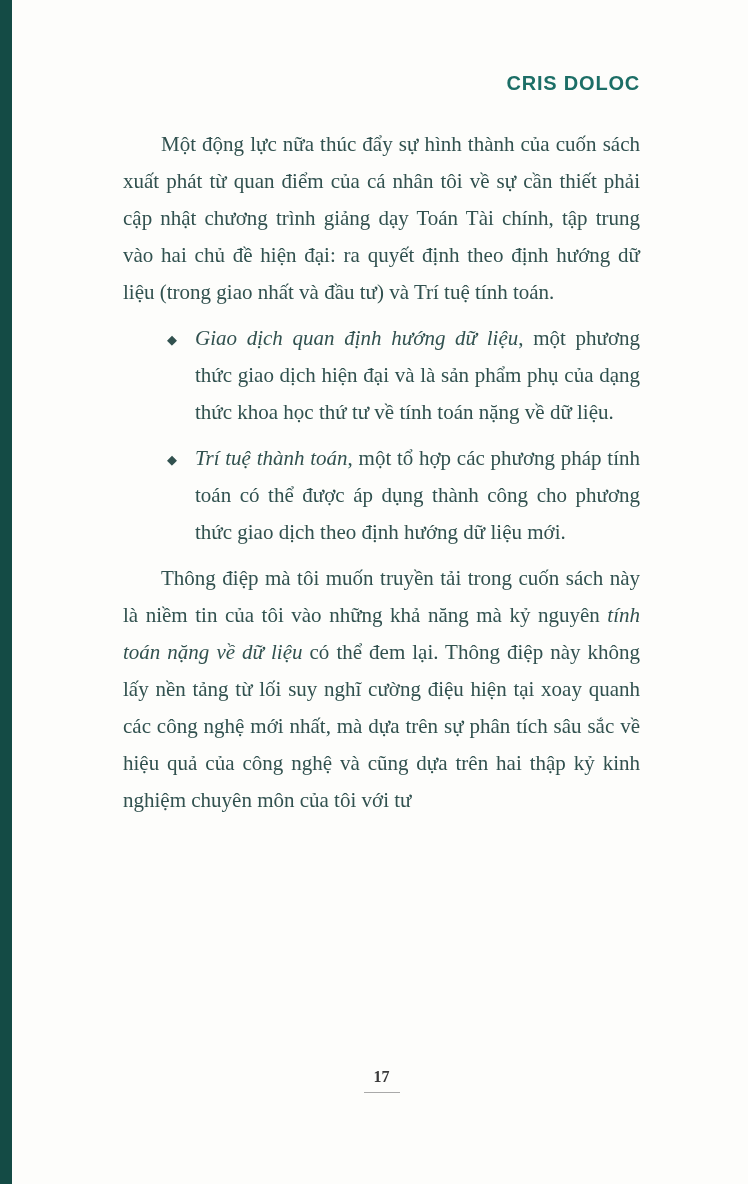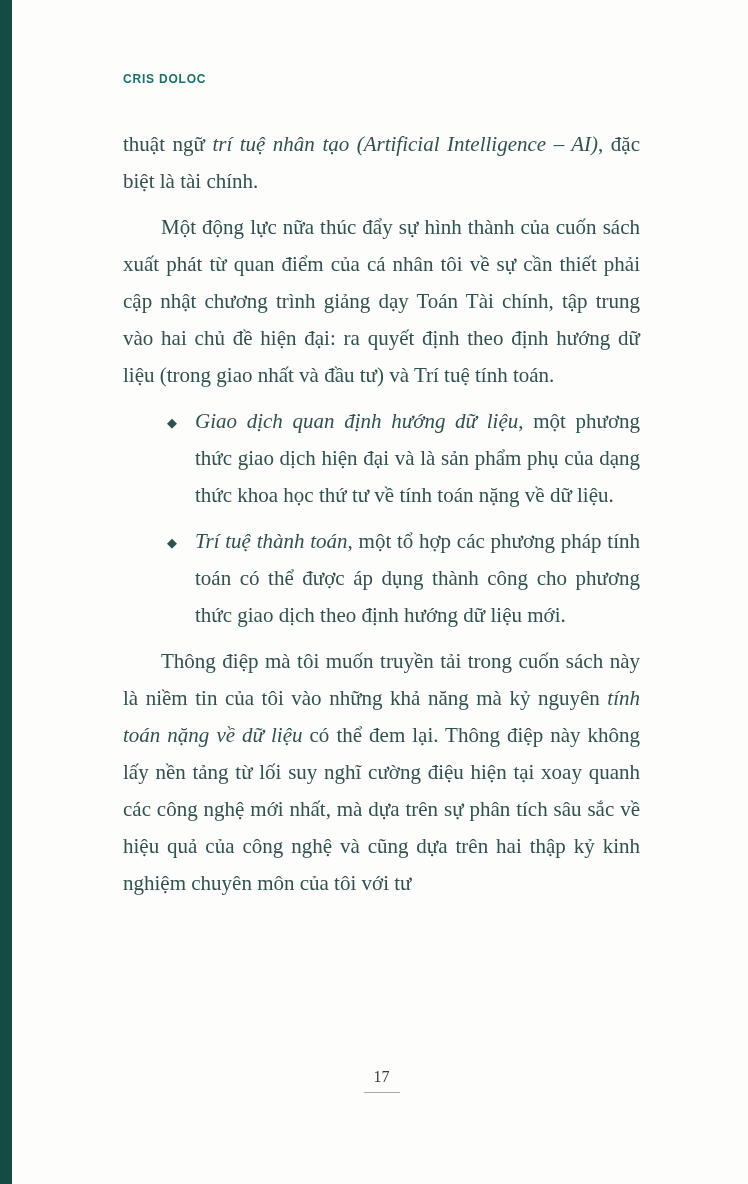--- a/index.html
+++ b/index.html
@@ -21,24 +21,24 @@
     top: 0;
     width: 12px;
     height: 100%;
     background: #144b45;
   }
   .page-header {
     position: absolute;
     top: 72px;
     left: 123px;
     width: 517px;
-    text-align: left;
+    text-align: right;
     font-family: "Liberation Sans", "DejaVu Sans", sans-serif;
     font-weight: bold;
-    font-size: 12px;
+    font-size: 20px;
     letter-spacing: 0.8px;
     color: #1c6e66;
   }
   .body-text {
     position: absolute;
     top: 126px;
     left: 123px;
     width: 517px;
     font-size: 21px;
     line-height: 37px;
@@ -78,21 +78,21 @@
   .page-footer {
     position: absolute;
     left: 123px;
     top: 1068px;
     width: 517px;
     text-align: center;
   }
   .page-number {
     display: inline-block;
     font-size: 16px;
-    font-weight: normal;
+    font-weight: bold;
     color: #3a3a3a;
     padding-bottom: 6px;
   }
   .footer-rule {
     width: 36px;
     height: 1px;
     background: #a9a9a9;
     margin: 0 auto;
   }
 </style>
@@ -102,21 +102,20 @@
 <div class="page">
 
   <div class="spine-bar"></div>
 
   <header class="page-header">
     <span>CRIS DOLOC</span>
   </header>
 
   <main class="body-text">
 
-    <p class="para no-indent"><span>thuật ngữ </span><em>trí tuệ nhân tạo (Artificial Intelligence – AI)</em><span>, đặc biệt là tài chính.</span></p>
 
     <p class="para indent"><span>Một động lực nữa thúc đẩy sự hình thành của cuốn sách xuất phát từ quan điểm của cá nhân tôi về sự cần thiết phải cập nhật chương trình giảng dạy Toán Tài chính, tập trung vào hai chủ đề hiện đại: ra quyết định theo định hướng dữ liệu (trong giao nhất và đầu tư) và Trí tuệ tính toán.</span></p>
 
 
     <ul class="bullet-list">
       <li class="bullet-item">
         <span class="bullet-marker">◆</span>
         <span class="bullet-text"><em>Giao dịch quan định hướng dữ liệu</em><span>, một phương thức giao dịch hiện đại và là sản phẩm phụ của dạng thức khoa học thứ tư về tính toán nặng về dữ liệu.</span></span>
       </li>
       <li class="bullet-item">

